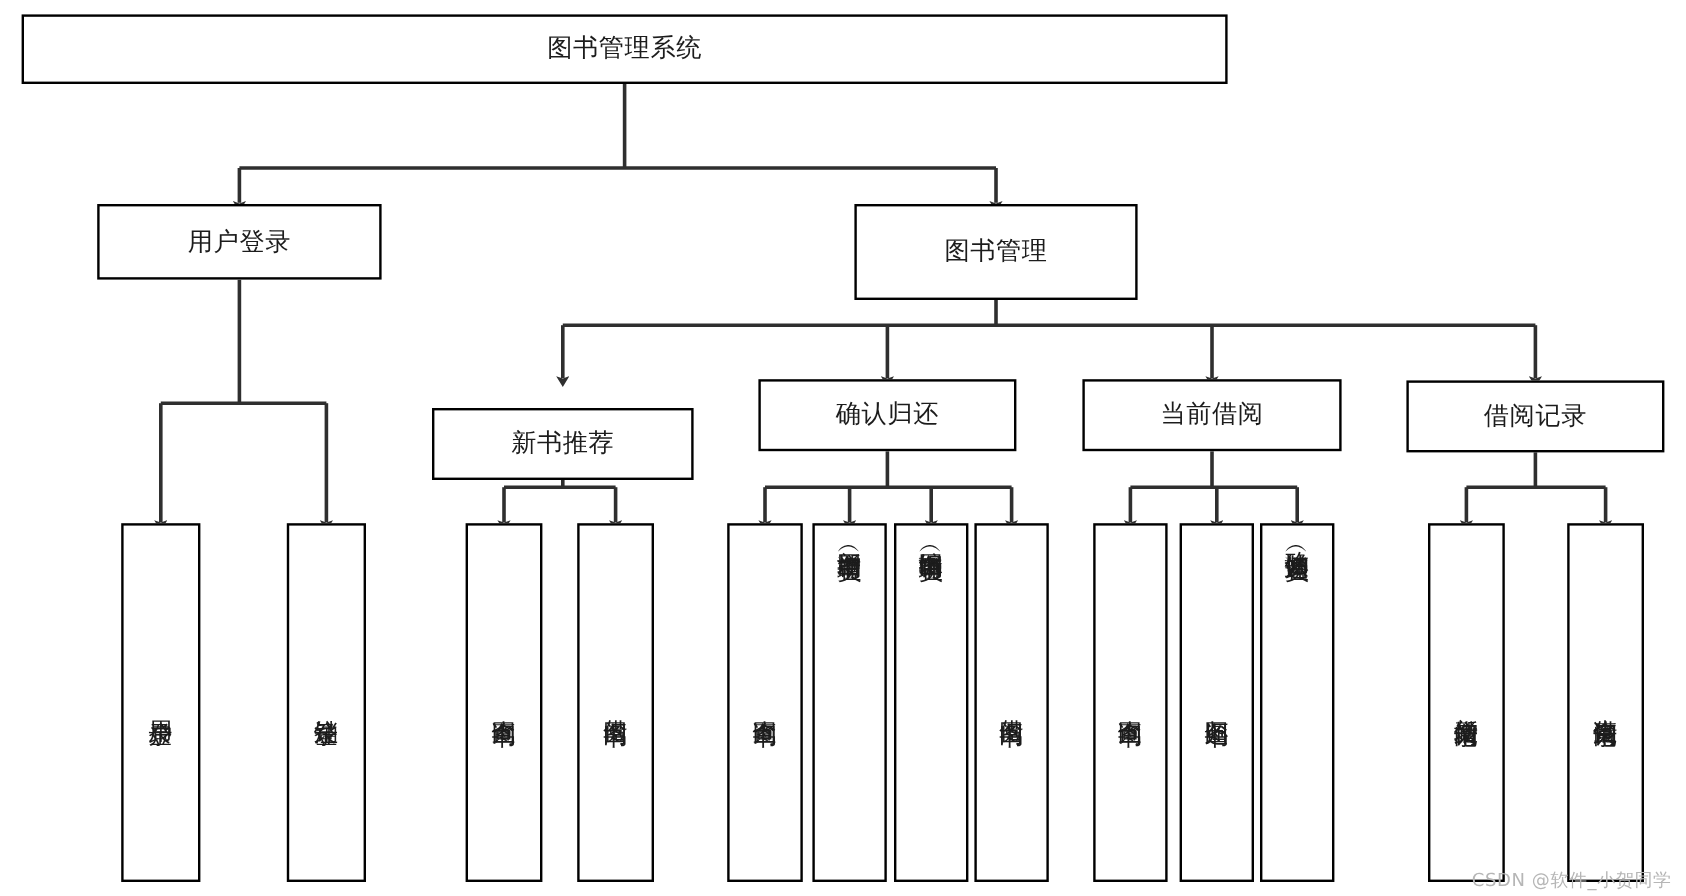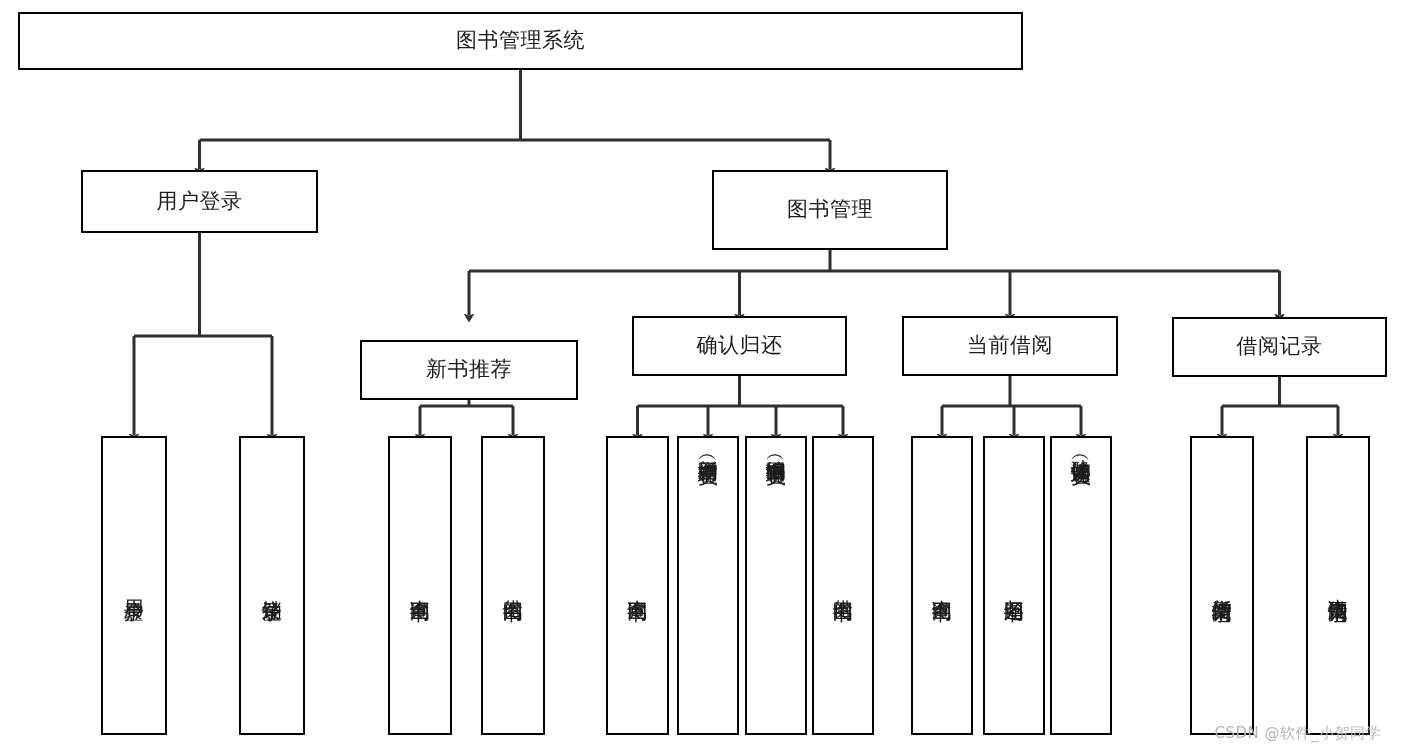--- a/index.html
+++ b/index.html
@@ -59,21 +59,21 @@
     writing-mode: vertical-rl;
     text-orientation: upright;
     font-size: 20px;
     line-height: 1.22;
     color: #1c1c1c;
     letter-spacing: 1px;
     white-space: nowrap;
   }
   #watermark {
     position: absolute;
-    right: 24px;
+    right: 12px;
     bottom: 4px;
     font-size: 15px;
     color: #b6b6b6;
     letter-spacing: 0.5px;
     white-space: nowrap;
     user-select: none;
   }
 </style>
 </head>
 <body>

